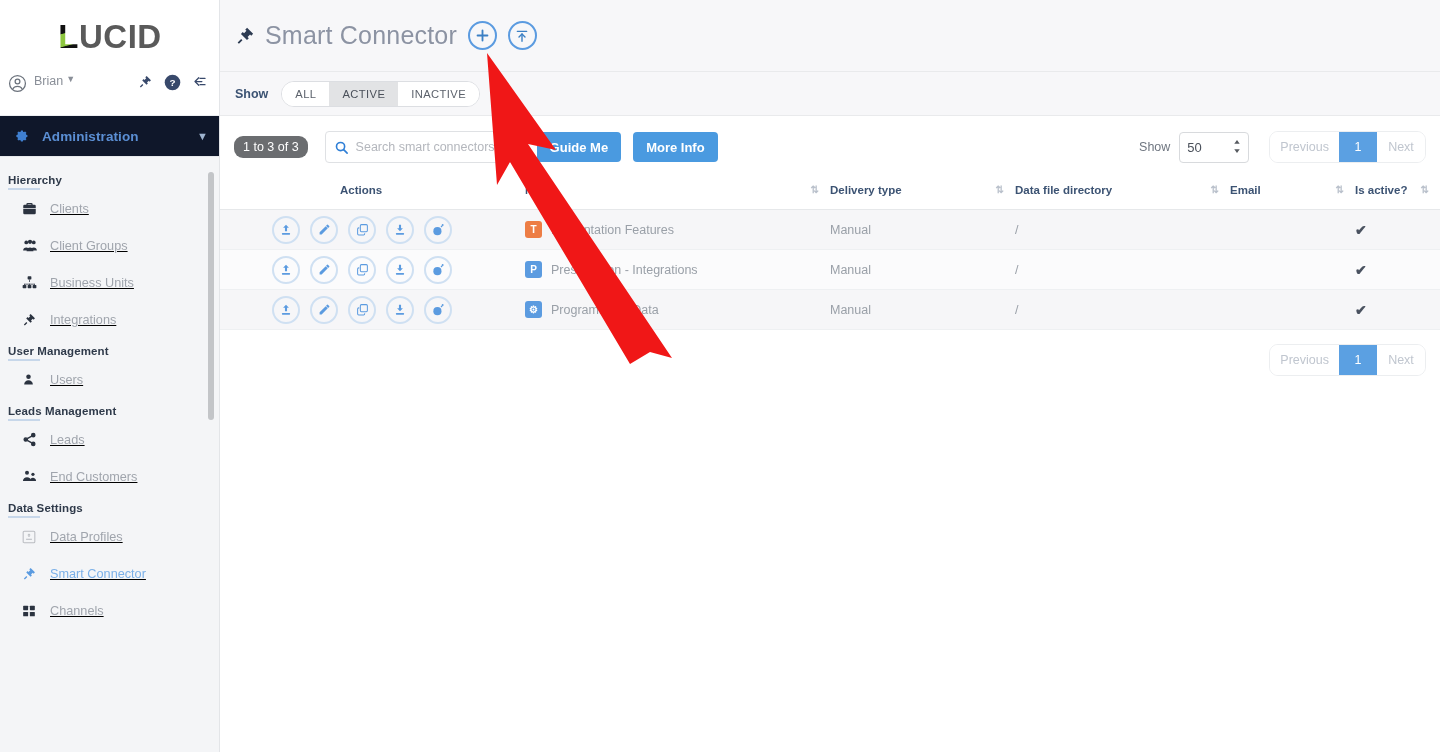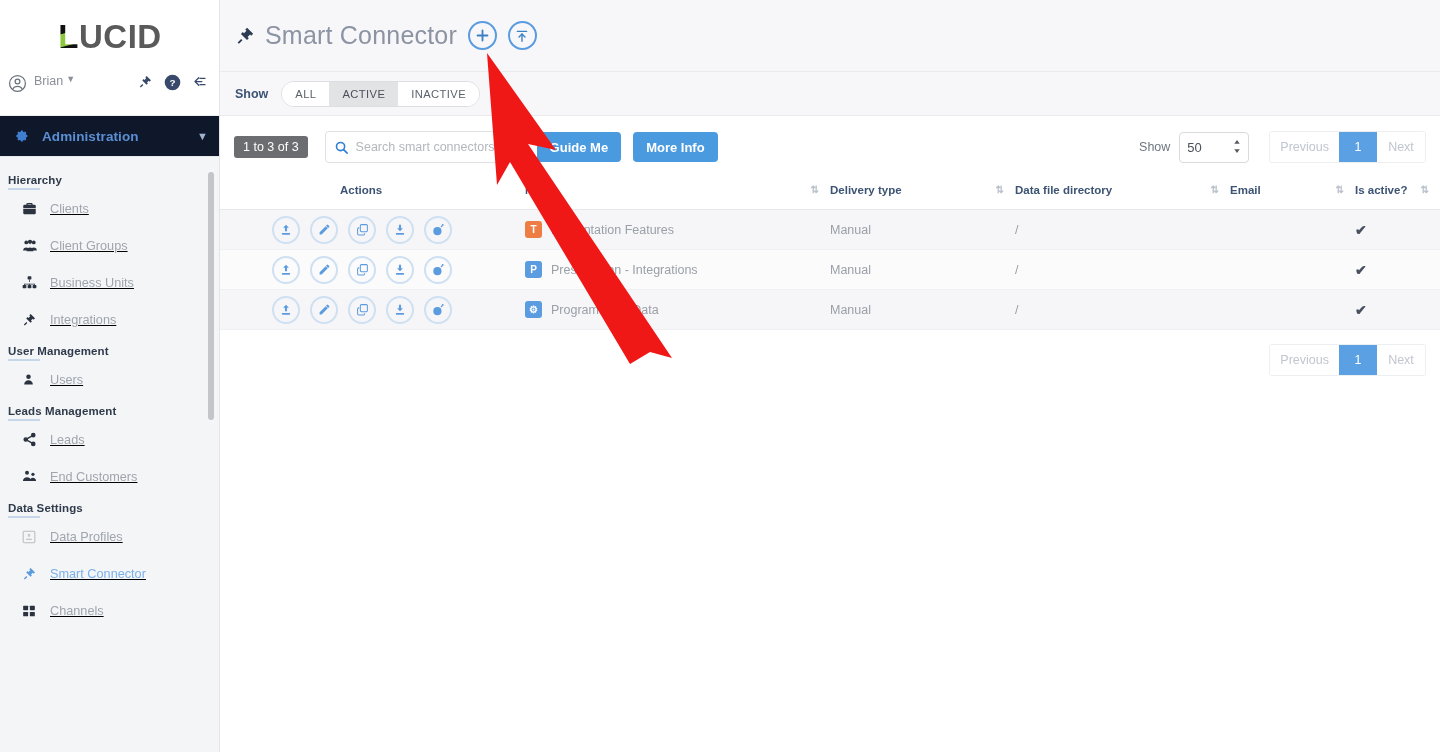--- a/index.html
+++ b/index.html
@@ -127,21 +127,21 @@
     background: #ffffff;
   }
   .seg .segbtn.on { background: #e2e3e5; color: #4a505a; }
 
   .toolbar {
     height: 62px; display: flex; align-items: center;
     padding: 0 14px 0 14px;
   }
   .count-badge {
     background: #6b6d70; color: #ffffff; font-size: 12.5px;
-    padding: 4px 9px; border-radius: 3px; white-space: nowrap;
+    padding: 4px 9px; border-radius: 9px; white-space: nowrap;
   }
   .search-wrap {
     margin-left: 17px; width: 200px; height: 32px;
     border: 1px solid #dfe1e4; border-radius: 4px; background:#fff;
     display: flex; align-items: center; padding: 0 8px;
   }
   .search-wrap .sicon { color: #3b82d6; display:flex; align-items:center; }
   .search-input {
     border: none; outline: none; flex: 1; margin-left: 7px;
     font-size: 12.5px; color: #3b4250; font-family: "Liberation Sans", sans-serif;
@@ -159,21 +159,21 @@
   .select-box {
     width: 70px; height: 31px; border: 1px solid #d8dadd; border-radius: 4px;
     background: #fff; display: flex; align-items: center; padding: 0 7px;
     justify-content: space-between;
   }
   .select-box .sval { font-size: 13px; color: #4a505a; }
   .select-box .sarrow { font-size: 8px; color: #55595f; line-height: 7px; text-align:center; }
 
   .pager {
     display: flex; margin-left: 20px;
-    border: 1px solid #eceef0; border-radius: 3px; overflow: hidden;
+    border: 1px solid #eceef0; border-radius: 9px; overflow: hidden;
   }
   .pager .pg {
     min-width: 48px; height: 30px; display:flex; align-items:center; justify-content:center;
     font-size: 12.5px; color: #c0c6cf; background: #ffffff; cursor: pointer; padding: 0 10px;
   }
   .pager .pg.cur { background: #5ba0e2; color: #ffffff; min-width: 38px; padding:0; }
 
   
   .tbl { width: 100%; border-collapse: collapse; table-layout: fixed; }
   .tbl thead th {

